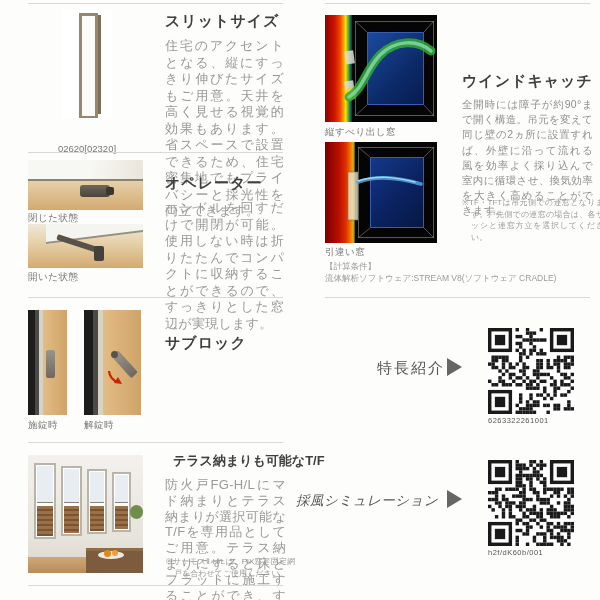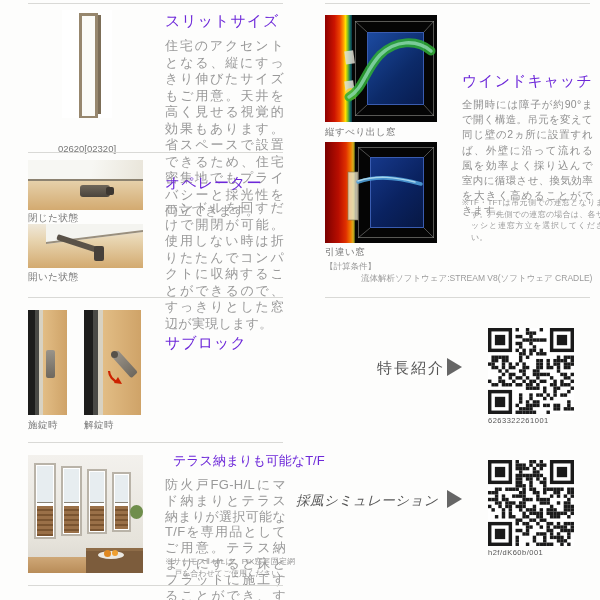--- a/index.html
+++ b/index.html
@@ -1,20 +1,20 @@
 <!DOCTYPE html>
 <html><head>
 <meta charset="utf-8">
 <style>
   html,body{margin:0;padding:0;}
   body{font-family:"Liberation Sans",sans-serif;background:#fdfdfc;}
   .page{position:relative;width:600px;height:600px;background:#fdfdfc;overflow:hidden;}
   .abs{position:absolute;}
   .divider{position:absolute;height:1px;background:#d9d9d6;}
-  .heading{position:absolute;font-weight:400;color:#6d28d9;font-size:15px;letter-spacing:1px;white-space:nowrap;}
+  .heading{position:absolute;font-weight:700;color:#404040;font-size:15px;letter-spacing:1px;white-space:nowrap;}
   .heading.small{font-size:13px;letter-spacing:0;}
   .body-text{position:absolute;color:#999;font-size:13px;line-height:16.5px;text-align:justify;word-break:break-all;letter-spacing:0.3px;}
   .body-text.right-col{font-size:10.5px;line-height:15.2px;color:#8f8f8f;}
   .caption{position:absolute;color:#777;font-size:9.5px;white-space:nowrap;letter-spacing:0.5px;}
   .note{position:absolute;color:#9b9b9b;font-size:8px;line-height:11.5px;padding-left:9px;text-indent:-9px;text-align:justify;word-break:break-all;}
   .calc{position:absolute;color:#9b9b9b;font-size:8.5px;white-space:nowrap;}
   .photo{position:absolute;overflow:hidden;}
   
   .thermal{background:#050505;}
   .t-band{position:absolute;top:0;bottom:0;left:0;}
@@ -148,21 +148,21 @@
       <line x1="33" y1="96" x2="45" y2="86" stroke="rgba(190,190,185,.4)"></line>
       <line x1="109" y1="96" x2="99" y2="86" stroke="rgba(190,190,185,.4)"></line>
       <rect x="23" y="30" width="10" height="48" fill="rgba(232,226,200,.8)" stroke="rgba(120,110,80,.6)"></rect>
       <path d="M33,40 C52,33 72,35 96,42" stroke="#4f9fd8" stroke-width="3.5" fill="none" opacity=".9" stroke-linecap="round"></path>
       <path d="M33,39 C52,33 70,35 90,40" stroke="#b8e0f0" stroke-width="1.5" fill="none" opacity=".85" stroke-linecap="round"></path>
     </svg>
   </div>
   <div class="caption" style="left:325px;top:246px;">引違い窓</div>
 
   <div class="calc" style="left:325px;top:261px;">【計算条件】</div>
-  <div class="calc" style="left:325px;top:273px;margin-left:36px;">流体解析ソフトウェア:STREAM V8(ソフトウェア CRADLE)</div>
+  <div class="calc" style="left:325px;top:273px;">流体解析ソフトウェア:STREAM V8(ソフトウェア CRADLE)</div>
 
   <div class="heading" style="left:462px;top:72px;">ウインドキャッチ</div>
   <div class="body-text right-col" style="left:462px;top:97px;width:131px;">全開時には障子が約90°まで開く構造。吊元を変えて同じ壁の2ヵ所に設置すれば、外壁に沿って流れる風を効率よく採り込んで室内に循環させ、換気効率を大きく高めることができます。</div>
   <div class="note" style="left:462px;top:197px;width:133px;">※TF・TFTは吊元側での連窓となります。戸先側での連窓の場合は、各サッシと連窓方立を選択してください。</div>
 
   <div class="divider" style="left:325px;top:297px;width:265px;"></div>
 
   <div class="qr-label" style="left:377px;top:359px;font-size:15px;letter-spacing:2px;">特長紹介</div>
   <div class="tri" style="left:447px;top:358px;"></div>
   <div class="qr" style="left:488px;top:328px;width:86px;height:86px;"><svg width="86" height="86" viewBox="0 0 86 86">

